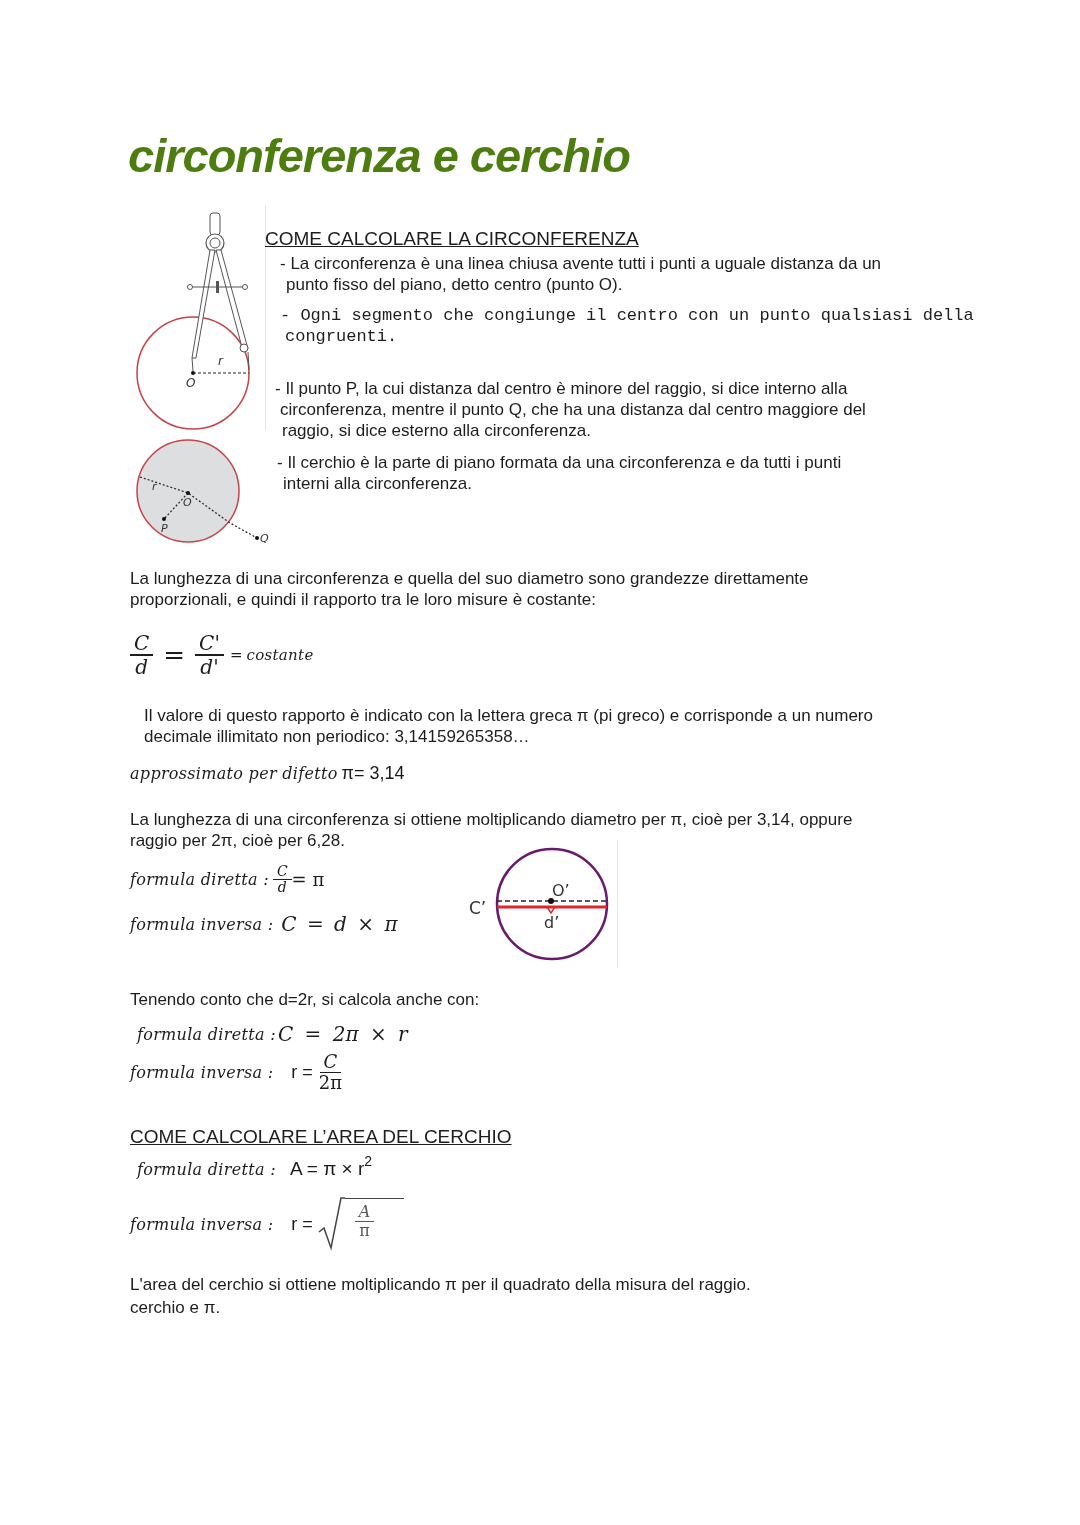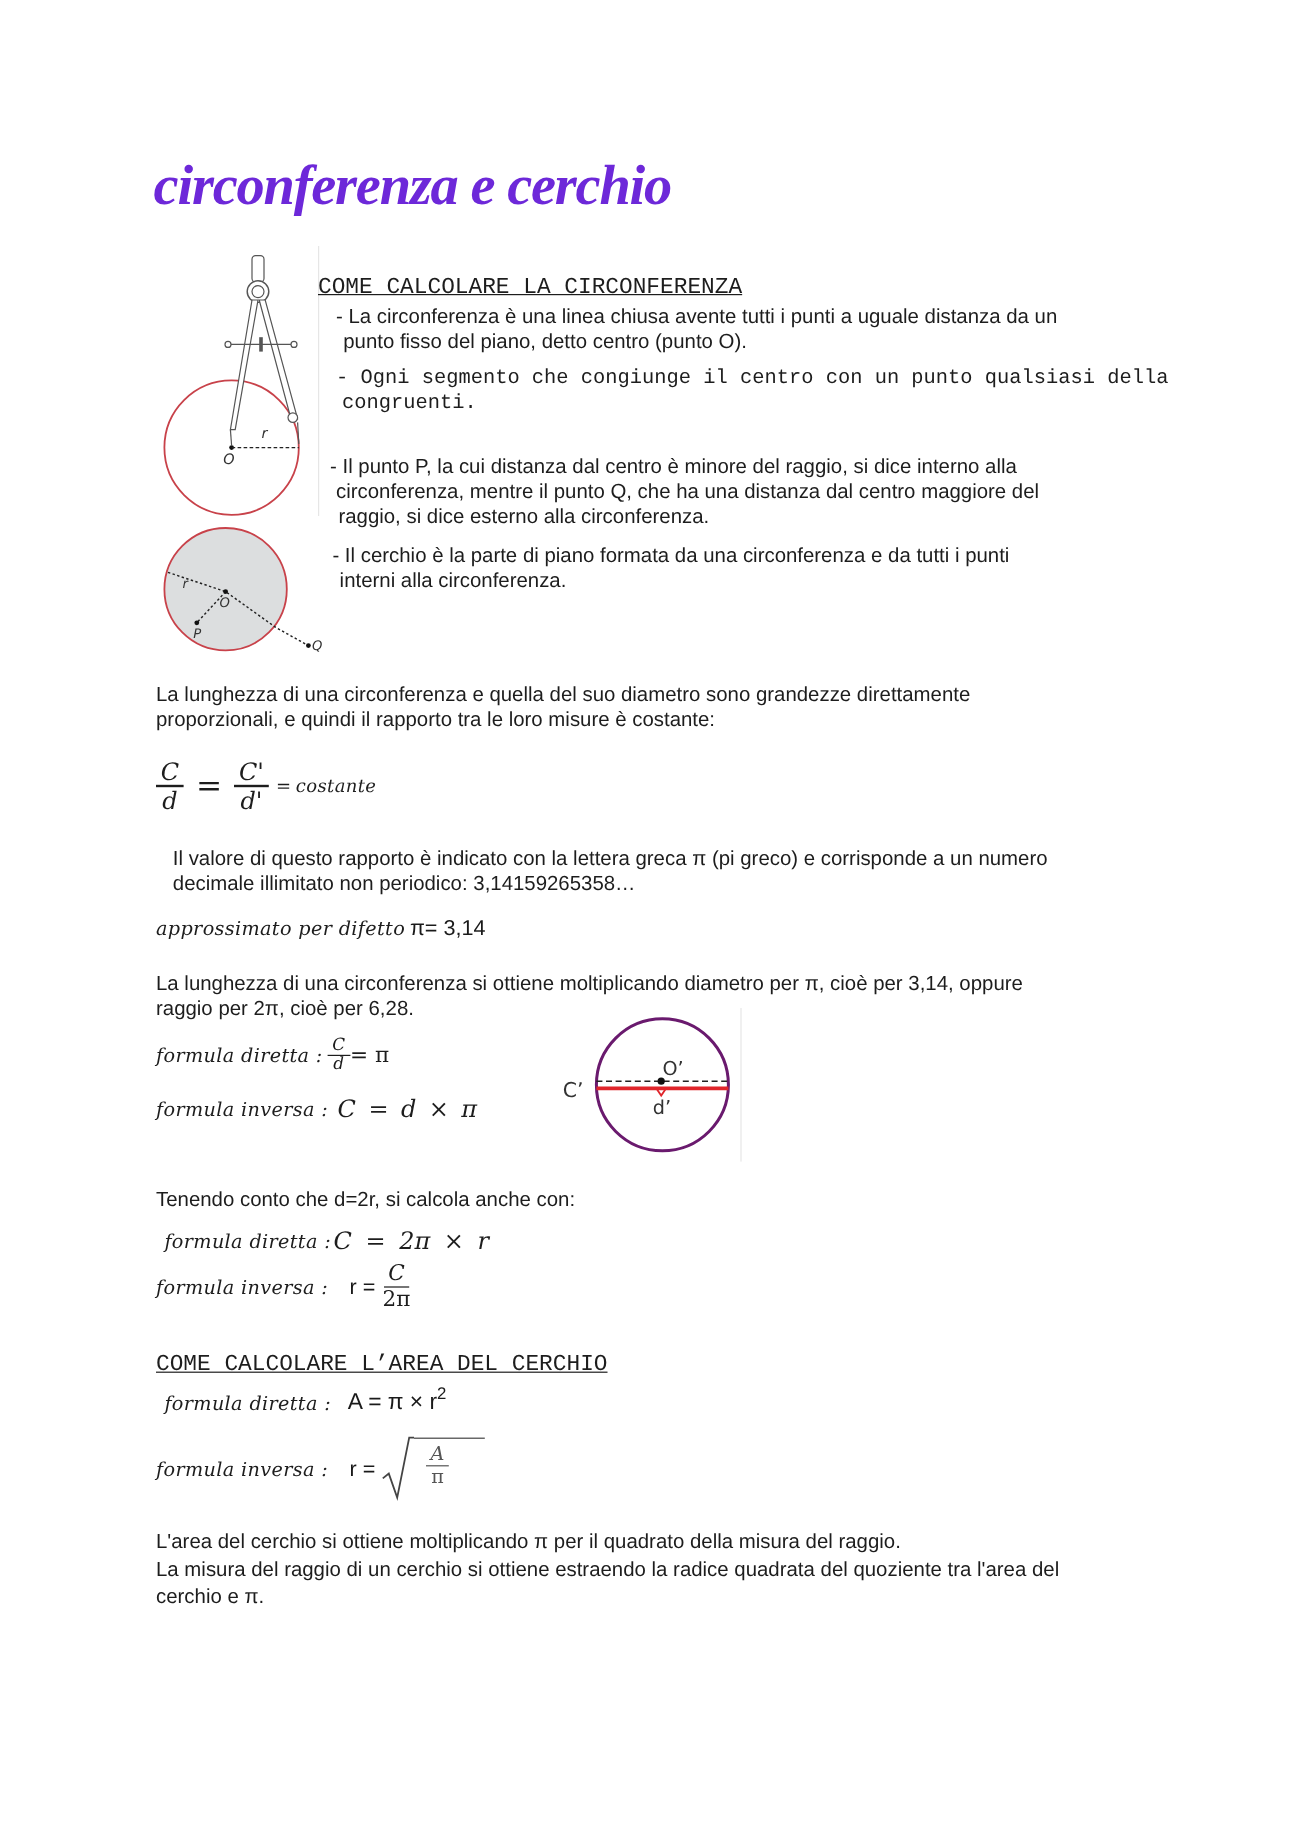--- a/index.html
+++ b/index.html
@@ -3,25 +3,25 @@
 <meta charset="utf-8">
 <style>
   html, body { margin: 0; padding: 0; background: #ffffff; }
   body {
     width: 1080px; height: 1525px; position: relative; overflow: hidden;
     font-family: "Liberation Sans", sans-serif; color: #1a1a1a;
   }
   .abs { position: absolute; }
   .title {
     left: 128px; top: 128px;
-    font-family: Liberation Serif, serif; font-style: italic; font-weight: bold;
-    font-size: 47px; color: #6d28d9; letter-spacing: -1px; white-space: nowrap;
+    font-family: Liberation Sans, sans-serif; font-style: italic; font-weight: bold;
+    font-size: 47px; color: #4d7c0f; letter-spacing: -1px; white-space: nowrap;
   }
   .body-text { font-size: 17px; line-height: 21px; color: #1d1d1d; }
-  .heading { font-size: 19px; text-decoration: underline; color: #1d1d1d; white-space: nowrap; font-family: Liberation Mono, monospace; }
+  .heading { font-size: 19px; text-decoration: underline; color: #1d1d1d; white-space: nowrap; }
   .hand {
     font-family: "DejaVu Serif", serif; font-style: italic; font-size: 16px;
     color: #1d1d1d; letter-spacing: 0.3px;
   }
   .math { font-family: "DejaVu Serif", serif; font-size: 20px; color: #1d1d1d; }
   .mathi { font-family: "DejaVu Serif", serif; font-style: italic; }
   .frac { display: inline-flex; flex-direction: column; align-items: center; vertical-align: middle; }
   .frac .num { border-bottom: 2px solid #1d1d1d; padding: 0 4px; line-height: 1.1; }
   .frac .den { line-height: 1.1; }
   .row { display: flex; align-items: center; white-space: nowrap; }
@@ -183,15 +183,14 @@
       <span class="frac math" style="font-size:16px; color:#555;">
         <span class="num mathi" style="border-bottom:1px solid #555;">A</span>
         <span class="den">π</span>
       </span>
     </span>
   </span>
 </div>
 
 <div class="abs body-text" style="left:130px; top:1273px; line-height:23px;">
   <div>L'area del cerchio si ottiene moltiplicando π per il quadrato della misura del raggio.</div>
-  <div>La misura del raggio di un cerchio si ottiene estraendo la radice quadrata del quoziente tra l'area del</div>
   <div>cerchio e π.</div>
 </div>
 
 </body></html>

